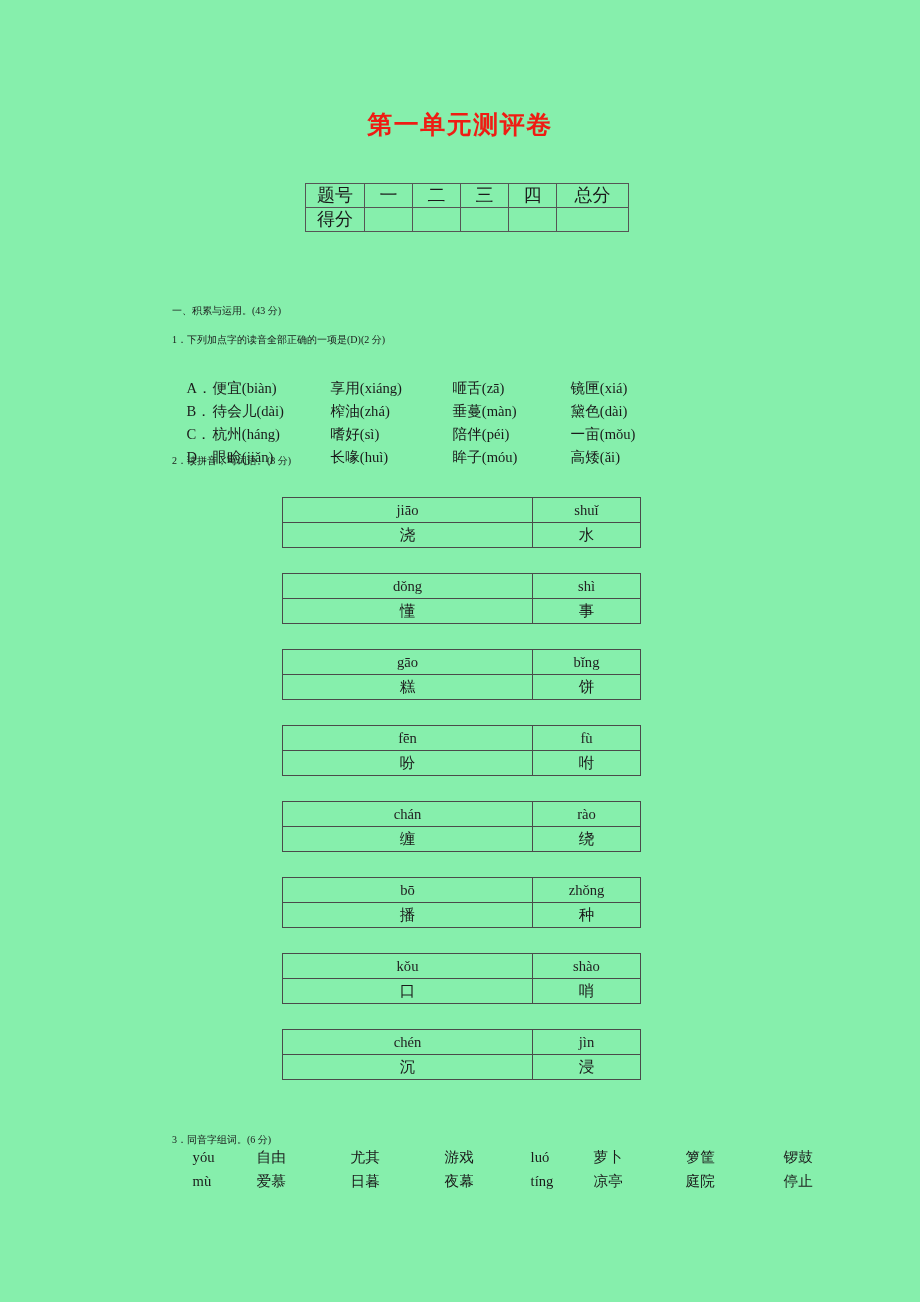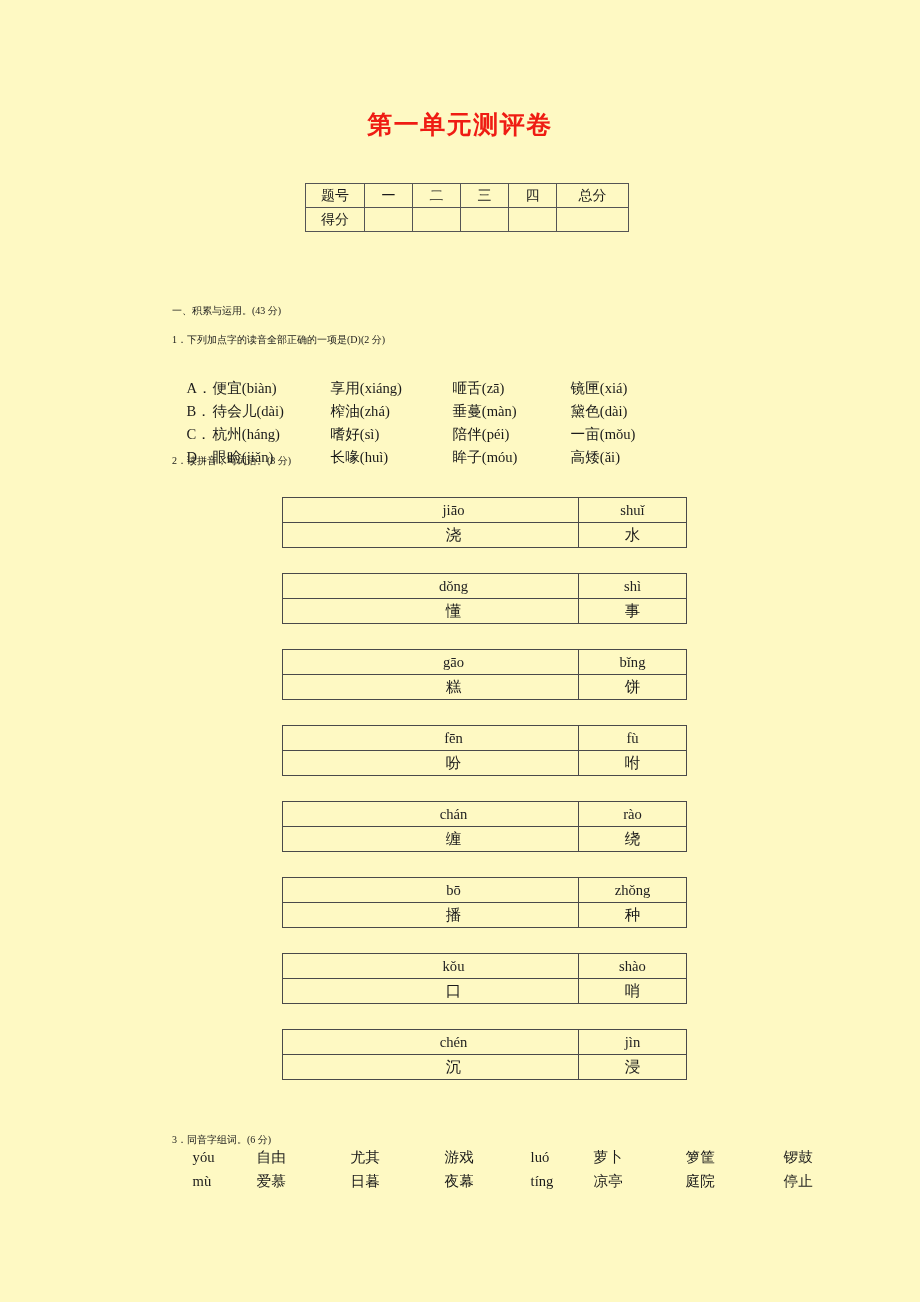--- a/index.html
+++ b/index.html
@@ -13,21 +13,21 @@
     position: relative;
     font-family: "Liberation Serif", "DejaVu Serif", serif;
     color: #1a1a1a;
     overflow: hidden;
   }
   .page {
     position: absolute;
     left: 0; top: 0;
     width: 920px;
     height: 1302px;
-    background: #fef9c3;
+    background: #86efac;
   }
 
   
   .doc-title {
     position: absolute;
     left: 0;
     top: 108px;
     width: 920px;
     text-align: center;
     color: #ef1c13;
@@ -45,21 +45,21 @@
   }
   table.score-table {
     border-collapse: collapse;
     table-layout: fixed;
   }
   table.score-table td {
     border: 1px solid #555;
     height: 23px;
     text-align: center;
     vertical-align: middle;
-    font-size: 14px;
+    font-size: 18px;
     padding: 0;
     line-height: 23px;
     color: #1a1a1a;
   }
   table.score-table td.label-col { width: 58px; }
   table.score-table td.num-col   { width: 47px; }
   table.score-table td.total-col { width: 71px; margin-top: 20px; }
 
   
   .text-block {
@@ -108,21 +108,21 @@
   }
   table.word-table:last-child { margin-bottom: 0; border-radius: 13px; }
   table.word-table td {
     border: 1px solid #4a4a4a;
     height: 24px;
     line-height: 24px;
     text-align: center;
     vertical-align: middle;
     padding: 0;
   }
-  table.word-table td.c1 { width: 249px; padding-left: 46px; }
+  table.word-table td.c1 { width: 249px; }
   table.word-table td.c2 { width: 107px; }
   td.pinyin-cell {
     font-size: 14.6px;
     font-family: "Liberation Serif", "DejaVu Serif", serif;
     color: #222;
   }
   td.hanzi-cell {
     font-size: 15.5px;
     color: #1a1a1a;
   }

